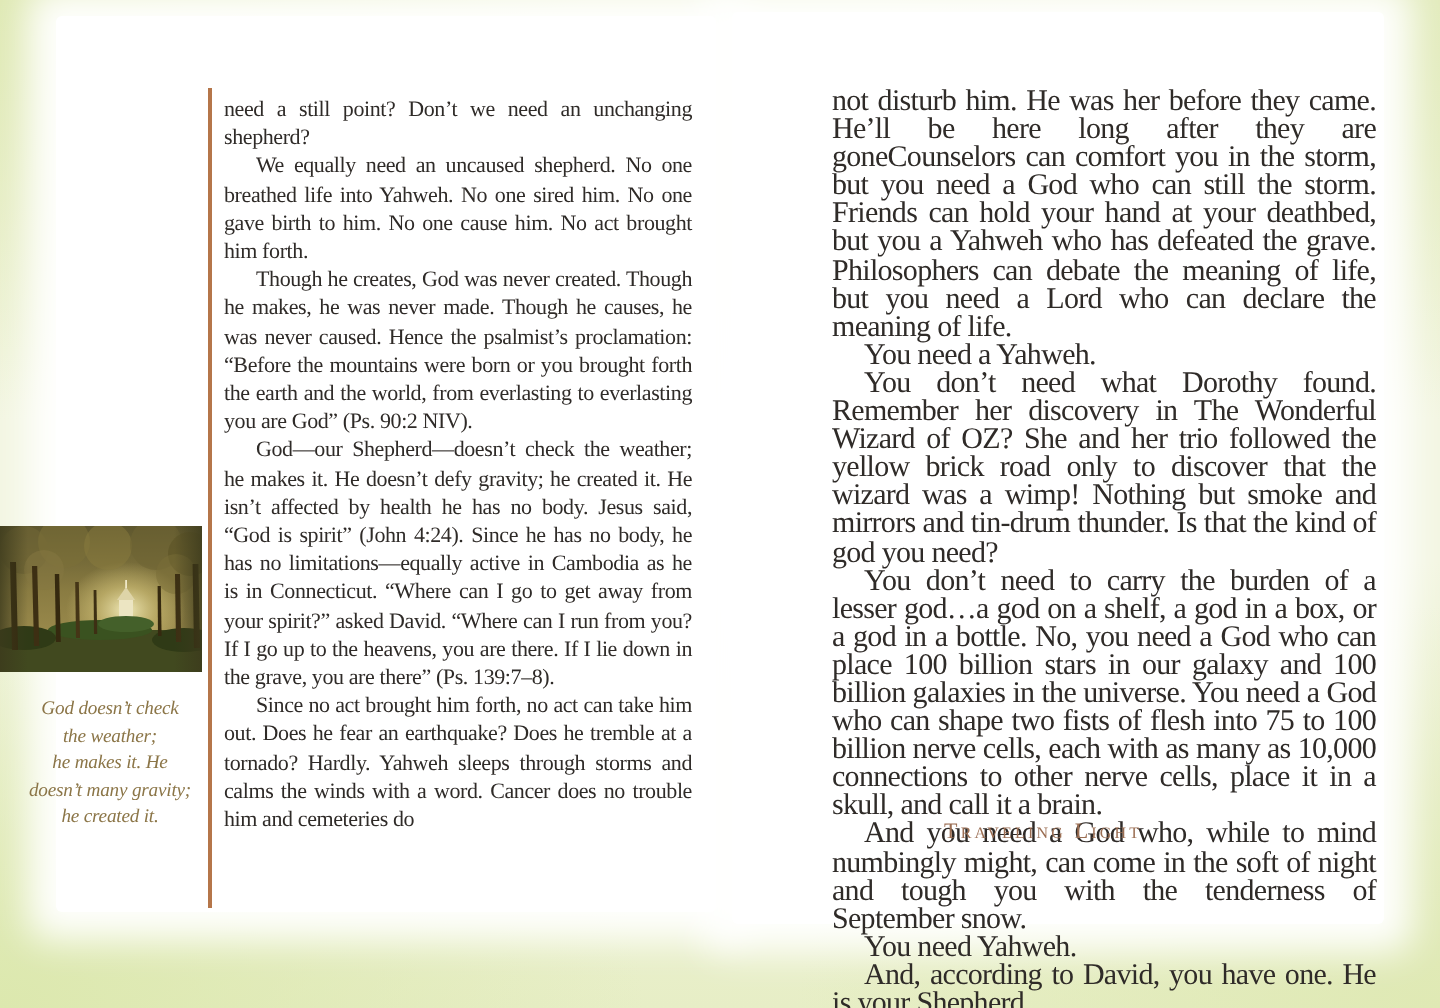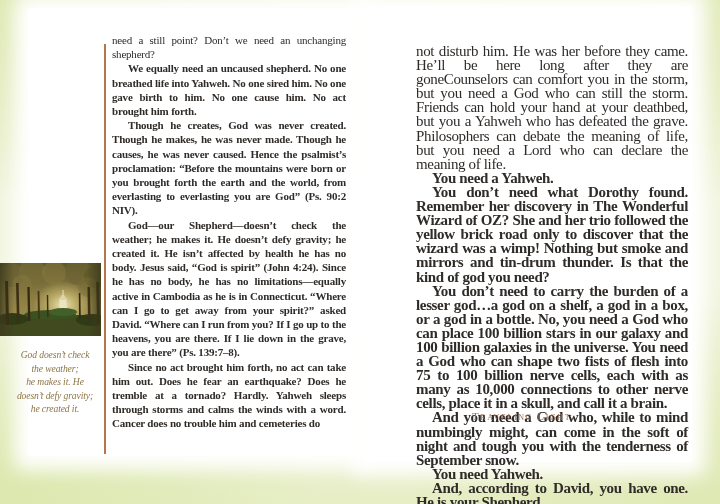--- a/index.html
+++ b/index.html
@@ -23,24 +23,24 @@
     border-radius:3px;
   }
   .page-left{left:28px;top:8px;width:330px;height:448px;}
   .page-right{left:366px;top:6px;width:326px;height:456px;}
 
   .col{
     position:absolute;color:#2f2b28;
     text-align:justify;text-justify:inter-word;
   }
   .col p{margin:0;}
-  .col p + p{text-indent:16px;font-weight:bold;}
+  .col p + p{text-indent:16px;}
 
   .col-left{
-    left:112px;top:33px;width:234px;
+    left:112px;top:48px;width:234px;
     font-size:11px;line-height:14.2px;letter-spacing:-0.2px;
   }
   .col-right{
     left:400px;top:44px;width:272px;
     font-size:15px;line-height:14.1px;letter-spacing:-0.35px;margin-left:16px;
   }
 
   .vrule{
     position:absolute;left:104px;top:44px;width:2px;height:410px;
     background:#b5764a;
@@ -128,21 +128,21 @@
       <path d="M97,61 L96.3,19 L99.2,19 L100,61 Z" fill="#33270e"></path>
       <rect x="0" y="0" width="14" height="73" fill="url(#edgeL)"></rect>
       <rect x="87" y="0" width="14" height="73" fill="url(#edgeR)"></rect>
     </svg>
   </div>
 
   <div class="pull-quote">
     <div>God doesn’t check</div>
     <div>the weather;</div>
     <div>he makes it. He</div>
-    <div>doesn’t defy gravity;</div>
+    <div>doesn’t many gravity;</div>
     <div>he created it.</div>
   </div>
 
   <div class="vrule"></div>
 
   <div class="col col-left">
     <p>need a still point? Don’t we need an unchanging shepherd?</p>
     <p>We equally need an uncaused shepherd. No one breathed life into Yahweh. No one sired him. No one gave birth to him. No one cause him. No act brought him forth.</p>
     <p>Though he creates, God was never created. Though he makes, he was never made. Though he causes, he was never caused. Hence the psalmist’s proclamation: “Before the mountains were born or you brought forth the earth and the world, from everlasting to everlasting you are God” (Ps. 90:2 NIV).</p>
     <p>God—our Shepherd—doesn’t check the weather; he makes it. He doesn’t defy gravity; he created it. He isn’t affected by health he has no body. Jesus said, “God is spirit” (John 4:24). Since he has no body, he has no limitations—equally active in Cambodia as he is in Connecticut. “Where can I go to get away from your spirit?” asked David. “Where can I run from you? If I go up to the heavens, you are there. If I lie down in the grave, you are there” (Ps. 139:7–8).</p>

